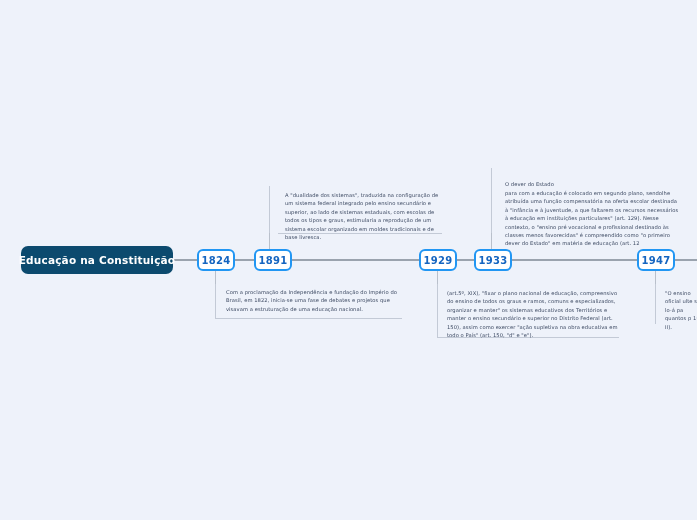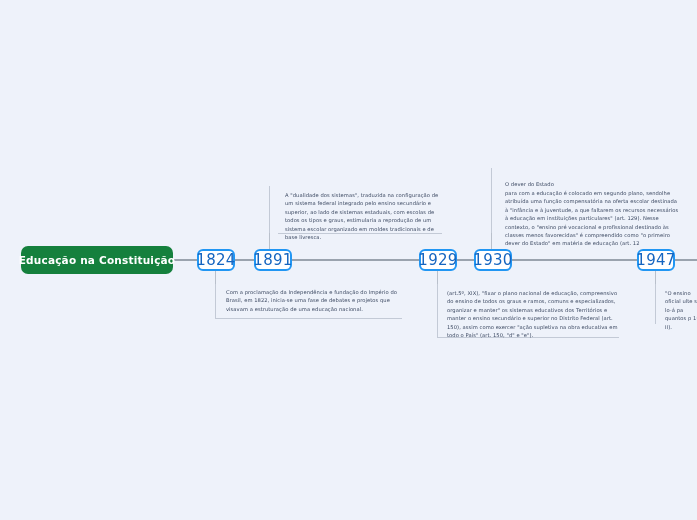--- a/index.html
+++ b/index.html
@@ -31,21 +31,21 @@
     width: 1px;
     background: #b9c0cb;
   }
   
   .root-node {
     position: absolute;
     left: 21px;
     top: 246px;
     width: 152px;
     height: 28px;
-    background: #15803d;
+    background: #0c4a6e;
     border-radius: 7px;
     display: flex;
     align-items: center;
     justify-content: center;
     box-sizing: border-box;
   }
   .root-node-label {
     color: #ffffff;
     font-size: 10.5px;
     font-weight: bold;
@@ -61,22 +61,22 @@
     background: #ffffff;
     border: 2px solid #2196f3;
     border-radius: 6px;
     display: flex;
     align-items: center;
     justify-content: center;
     box-sizing: border-box;
   }
   .year-node-label {
     color: #1565c0;
-    font-size: 15px;
-    font-weight: normal;
+    font-size: 10px;
+    font-weight: bold;
     letter-spacing: .3px;
   }
   
   .note {
     position: absolute;
     color: #3d4a63;
     font-size: 5.2px;
     line-height: 1.62;
     letter-spacing: .05px;
     box-sizing: border-box;
@@ -148,21 +148,21 @@
 
   <div class="year-node" style="left:254px;">
     <span class="year-node-label">1891</span>
   </div>
 
   <div class="year-node" style="left:419px;">
     <span class="year-node-label">1929</span>
   </div>
 
   <div class="year-node" style="left:474px;">
-    <span class="year-node-label">1930</span>
+    <span class="year-node-label">1933</span>
   </div>
 
   <div class="year-node" style="left:637px;justify-content:center;">
     <span class="year-node-label">1947</span>
   </div>
 
   <div class="note" style="left:226px; top:288px; width:178px;">
     <p>Com a proclamação da Independência e fundação do Império do Brasil, em 1822, inicia-se uma fase de debates e projetos que visavam a estruturação de uma educação nacional.</p>
   </div>
 

